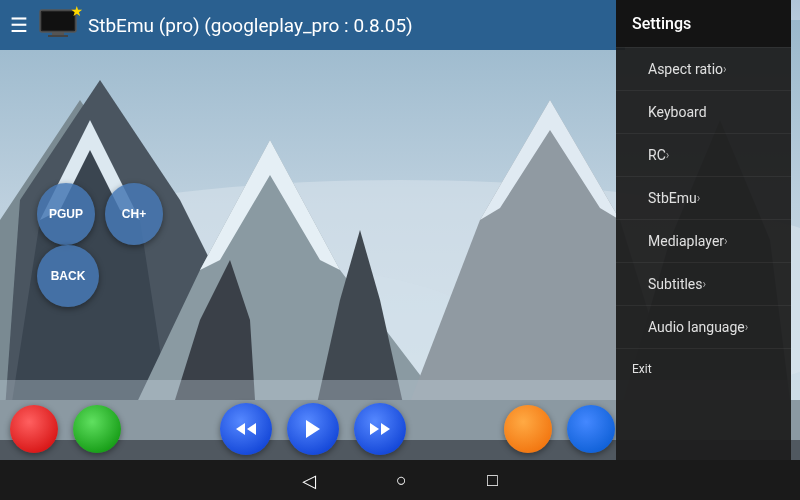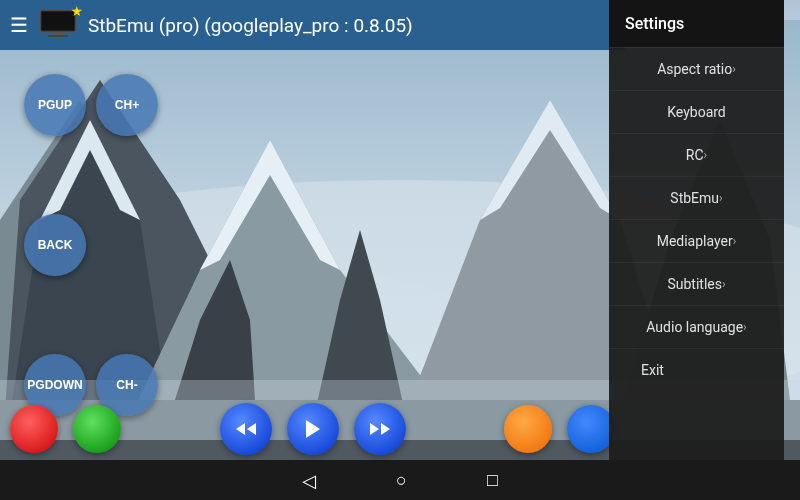--- a/index.html
+++ b/index.html
@@ -91,22 +91,22 @@
 
     
     #controls-overlay {
       position: absolute;
       left: 0;
       top: 50px;
       width: 200px;
       height: 390px;
       display: flex;
       flex-direction: column;
-      justify-content: space-between;
-      padding: 24px;
+      justify-content: center;
+      padding: 37px;
       z-index: 10;
     }
 
     .btn-row {
       display: flex;
       gap: 10px;
       justify-content: flex-start;
     }
 
     .ctrl-btn {
@@ -186,57 +186,57 @@
     .nav-icon {
       color: #fff;
       font-size: 18px;
       cursor: pointer;
     }
 
     
     #dropdown-menu {
       position: absolute;
       top: 0;
-      right: 16px;
+      right: 9px;
       width: 175px;
       height: 460px;
       background: rgba(30, 30, 30, 0.95);
       z-index: 30;
       display: flex;
       flex-direction: column;
     }
 
     .menu-header {
       color: #fff;
       font-size: 16px;
       font-weight: 500;
       padding: 14px 16px;
       background: rgba(20,20,20,0.98);
     }
 
     .menu-item {
       display: flex;
       align-items: center;
-      justify-content: center;
+      justify-content: flex-start;
       padding: 13px 32px;
       color: #e0e0e0;
       font-size: 14px;
       cursor: pointer;
       border-top: 1px solid rgba(255,255,255,0.06);
     }
 
     .menu-item .chevron {
       color: #aaa;
       font-size: 12px;
     }
 
     .menu-item-exit {
       color: #e0e0e0;
-      font-size: 14px;
-      padding: 13px 32px;
+      font-size: 12px;
+      padding: 13px 16px;
       cursor: pointer;
       border-top: 1px solid rgba(255,255,255,0.06);
     }
 
     #playback-buttons-center {
       position: absolute;
       bottom: 45px;
       left: 0;
       right: 0;
       display: flex;
@@ -331,24 +331,20 @@
     <span id="app-title">StbEmu (pro) (googleplay_pro : 0.8.05)</span>
   </div>
 
   <div id="controls-overlay">
     <div class="btn-row">
       <button class="ctrl-btn">PGUP</button>
       <button class="ctrl-btn">CH+</button>
     </div>
     <div class="btn-row">
       <button class="ctrl-btn">BACK</button>
-    </div>
-    <div class="btn-row">
-      <button class="ctrl-btn">PGDOWN</button>
-      <button class="ctrl-btn">CH-</button>
     </div>
   </div>
 
   <div id="playback-buttons-center">
     <div class="left-btns">
       <button class="bottom-btn btn-red"></button>
       <button class="bottom-btn btn-green"></button>
     </div>
     <div class="center-btns">
       <button class="bottom-btn btn-blue-rewind">

